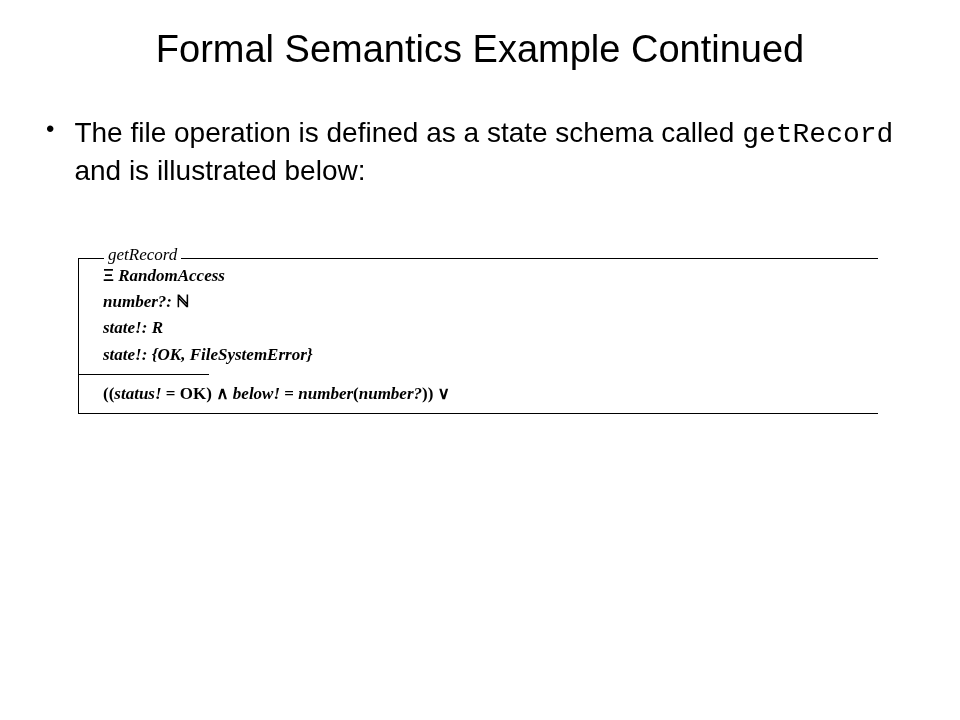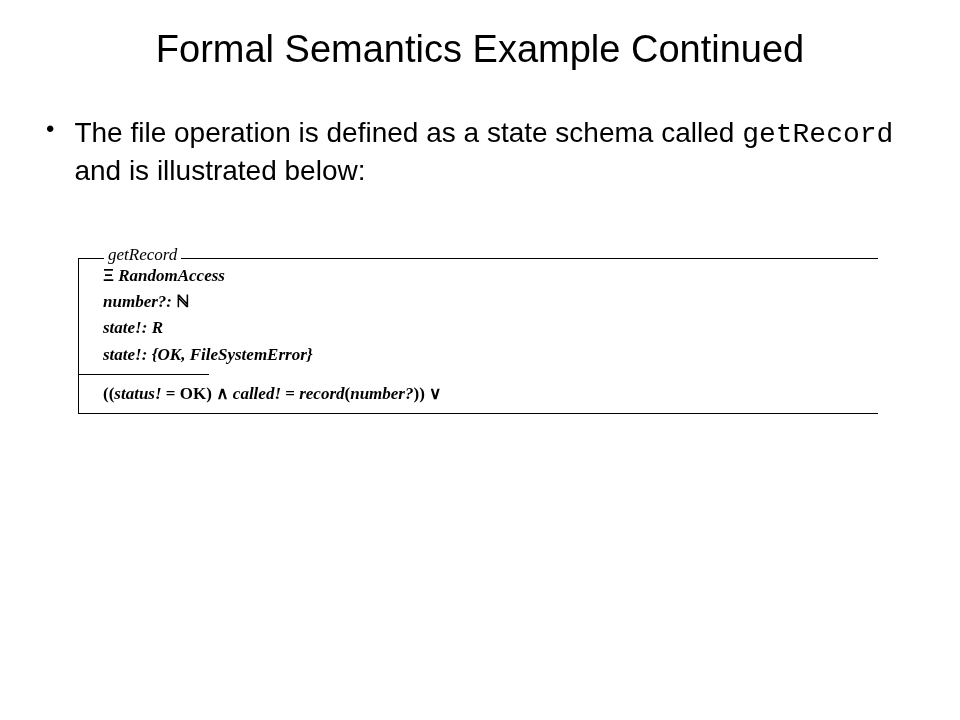--- a/index.html
+++ b/index.html
@@ -119,18 +119,18 @@
         <span>number?:</span> <span class="nat up">ℕ</span>
       </div>
       <div class="sline">
         <span>state!:</span> <span>R</span>
       </div>
       <div class="sline">
         <span>state!:</span> <span>{OK, FileSystemError}</span>
       </div>
       <hr class="midrule">
       <div class="sline">
-        <span class="up">((</span><span>status!</span><span class="up"> = </span><span class="up">OK</span><span class="up">) </span><span class="up">∧</span> <span>called!</span><span class="up"> = </span><span>record</span><span class="up">(</span><span>number?</span><span class="up">)) </span><span class="up">∨</span>
+        <span class="up">((</span><span>status!</span><span class="up"> = </span><span class="up">OK</span><span class="up">) </span><span class="up">∧</span> <span>below!</span><span class="up"> = </span><span>number</span><span class="up">(</span><span>number?</span><span class="up">)) </span><span class="up">∨</span>
       </div>
     </div>
     <div class="schema-bottom"></div>
   </div>
 </div>
 
 </body></html>

